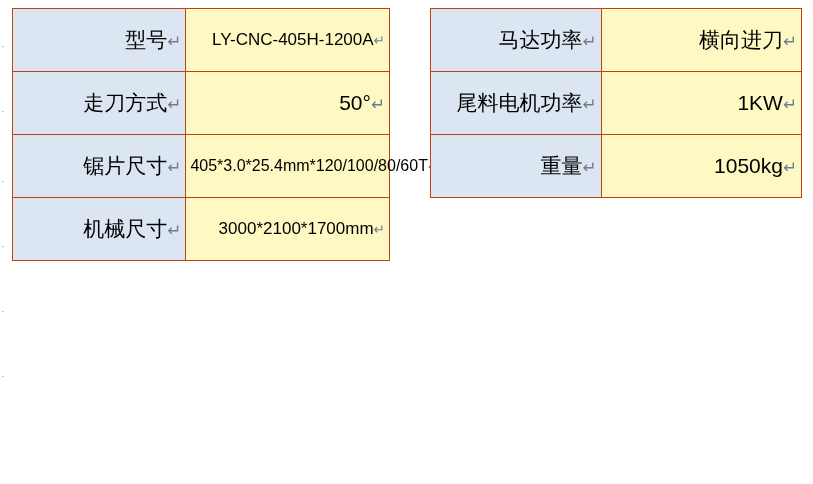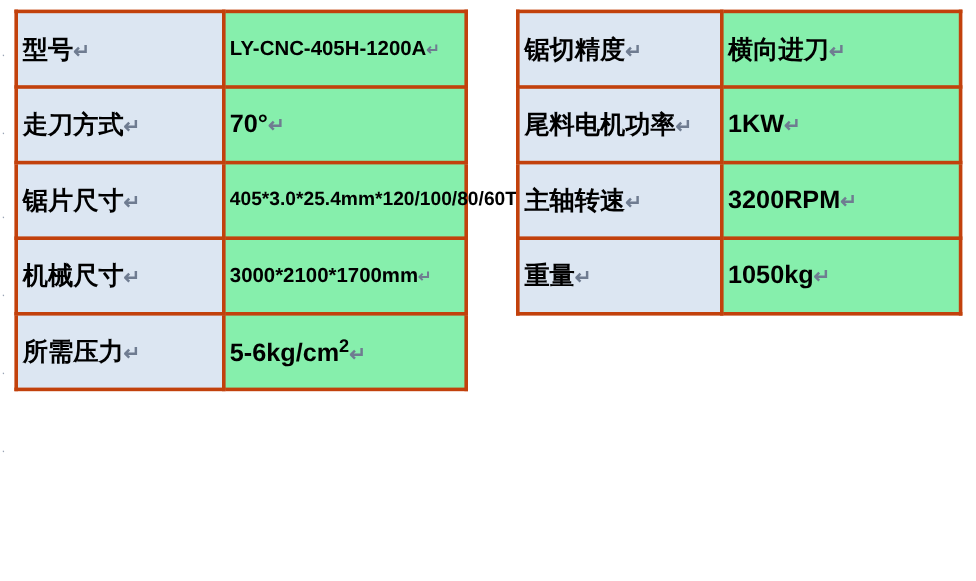--- a/index.html
+++ b/index.html
@@ -28,36 +28,35 @@
     left: 12px;
     top: 8px;
     width: 378px;
   }
   .spec-table.right {
     left: 430px;
     top: 8px;
     width: 372px;
   }
   .spec-table td {
-    border: 3px solid #c2410c;
-    text-align: left;
+    border: 1px solid #c2410c;
+    text-align: right;
     vertical-align: middle;
     padding: 2px 4px;
     height: 63px;
     box-sizing: border-box;
-    font-weight: bold;
   }
   .cell-label {
     background: #dce6f2;
     color: #000000;
     font-size: 21px;
     width: 46%;
   }
   .cell-value {
-    background: #86efac;
+    background: #fef9c3;
     color: #000000;
     font-size: 21px;
     width: 54%;
   }
   .cell-value.small {
     font-size: 16px;
     line-height: 1.3;
   }
   .cell-value.medium {
     font-size: 17px;
@@ -100,50 +99,42 @@
   </div>
 
   <table class="spec-table left">
     <tbody>
       <tr>
         <td class="cell-label"><span>型号</span><span class="pilcrow">↵</span></td>
         <td class="cell-value medium"><span>LY-CNC-405H-1200A</span><span class="pilcrow">↵</span></td>
       </tr>
       <tr>
         <td class="cell-label"><span>走刀方式</span><span class="pilcrow">↵</span></td>
-        <td class="cell-value"><span>70°</span><span class="pilcrow">↵</span></td>
+        <td class="cell-value"><span>50°</span><span class="pilcrow">↵</span></td>
       </tr>
       <tr>
         <td class="cell-label"><span>锯片尺寸</span><span class="pilcrow">↵</span></td>
         <td class="cell-value small"><span>405*3.0*25.4mm*120/100/80/60T</span><span class="pilcrow">↵</span></td>
       </tr>
       <tr>
         <td class="cell-label"><span>机械尺寸</span><span class="pilcrow">↵</span></td>
         <td class="cell-value medium"><span>3000*2100*1700mm</span><span class="pilcrow">↵</span></td>
       </tr>
-      <tr>
-        <td class="cell-label"><span>所需压力</span><span class="pilcrow">↵</span></td>
-        <td class="cell-value"><span>5-6kg/cm<span class="sup">2</span></span><span class="pilcrow">↵</span></td>
-      </tr>
     </tbody>
   </table>
 
   <table class="spec-table right">
     <tbody>
       <tr>
-        <td class="cell-label"><span>锯切精度</span><span class="pilcrow">↵</span></td>
+        <td class="cell-label"><span>马达功率</span><span class="pilcrow">↵</span></td>
         <td class="cell-value"><span>横向进刀</span><span class="pilcrow">↵</span></td>
       </tr>
       <tr>
         <td class="cell-label"><span>尾料电机功率</span><span class="pilcrow">↵</span></td>
         <td class="cell-value"><span>1KW</span><span class="pilcrow">↵</span></td>
-      </tr>
-      <tr>
-        <td class="cell-label"><span>主轴转速</span><span class="pilcrow">↵</span></td>
-        <td class="cell-value"><span>3200RPM</span><span class="pilcrow">↵</span></td>
       </tr>
       <tr>
         <td class="cell-label"><span>重量</span><span class="pilcrow">↵</span></td>
         <td class="cell-value"><span>1050kg</span><span class="pilcrow">↵</span></td>
       </tr>
     </tbody>
   </table>
 
 </div>
 

